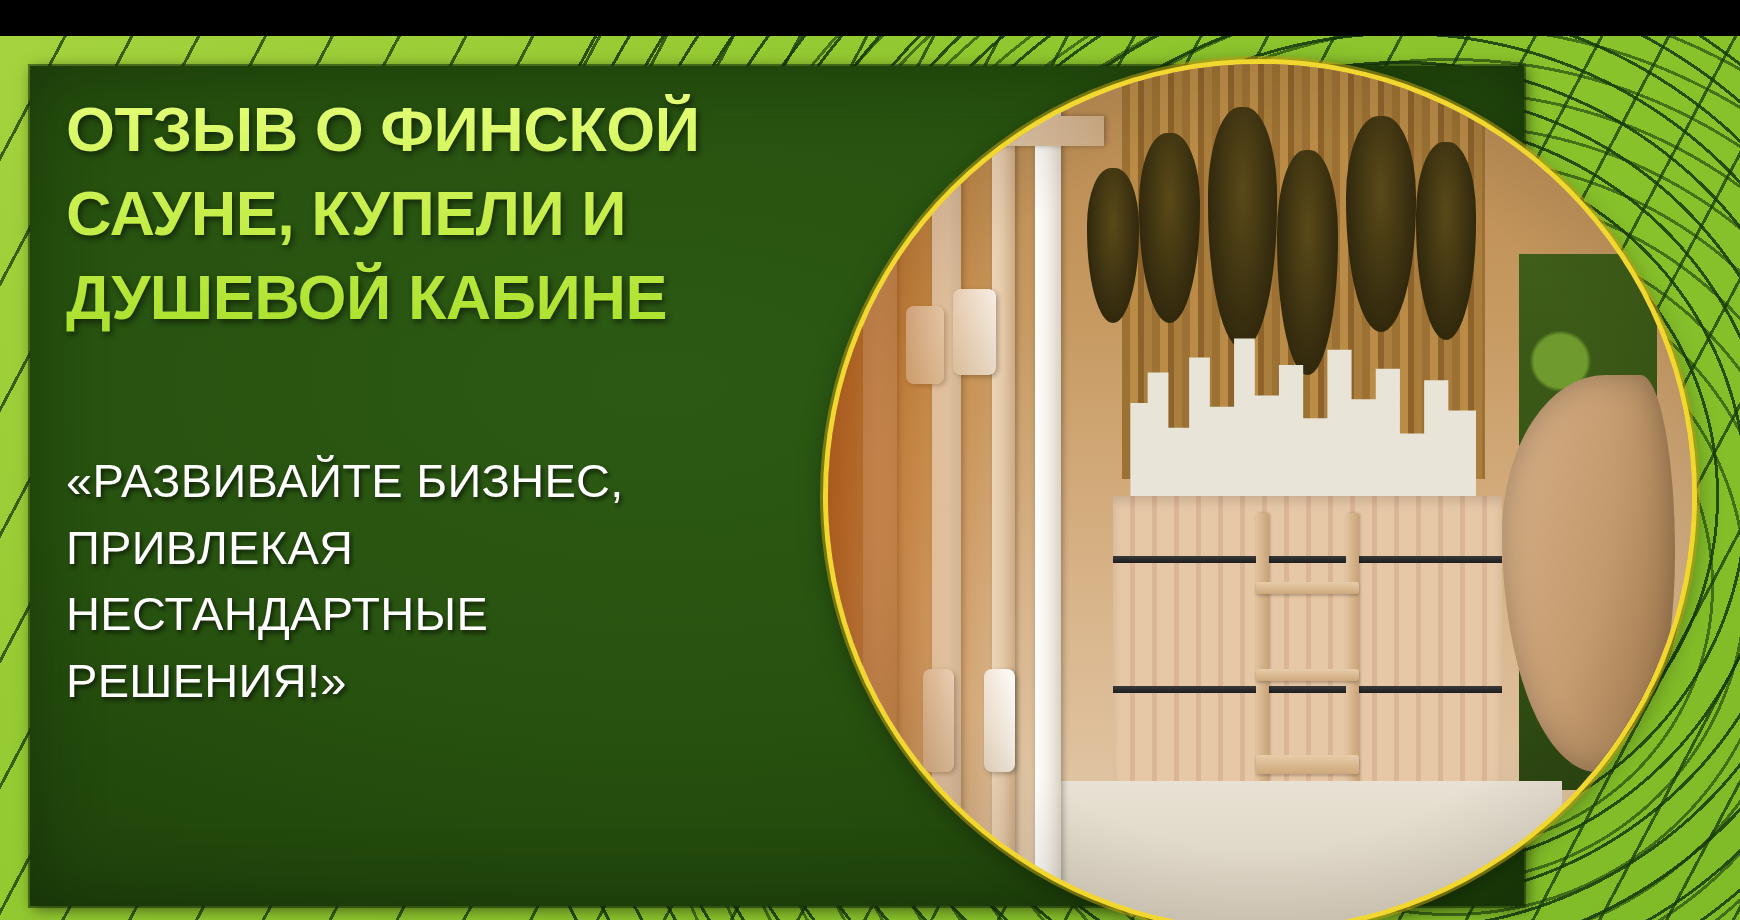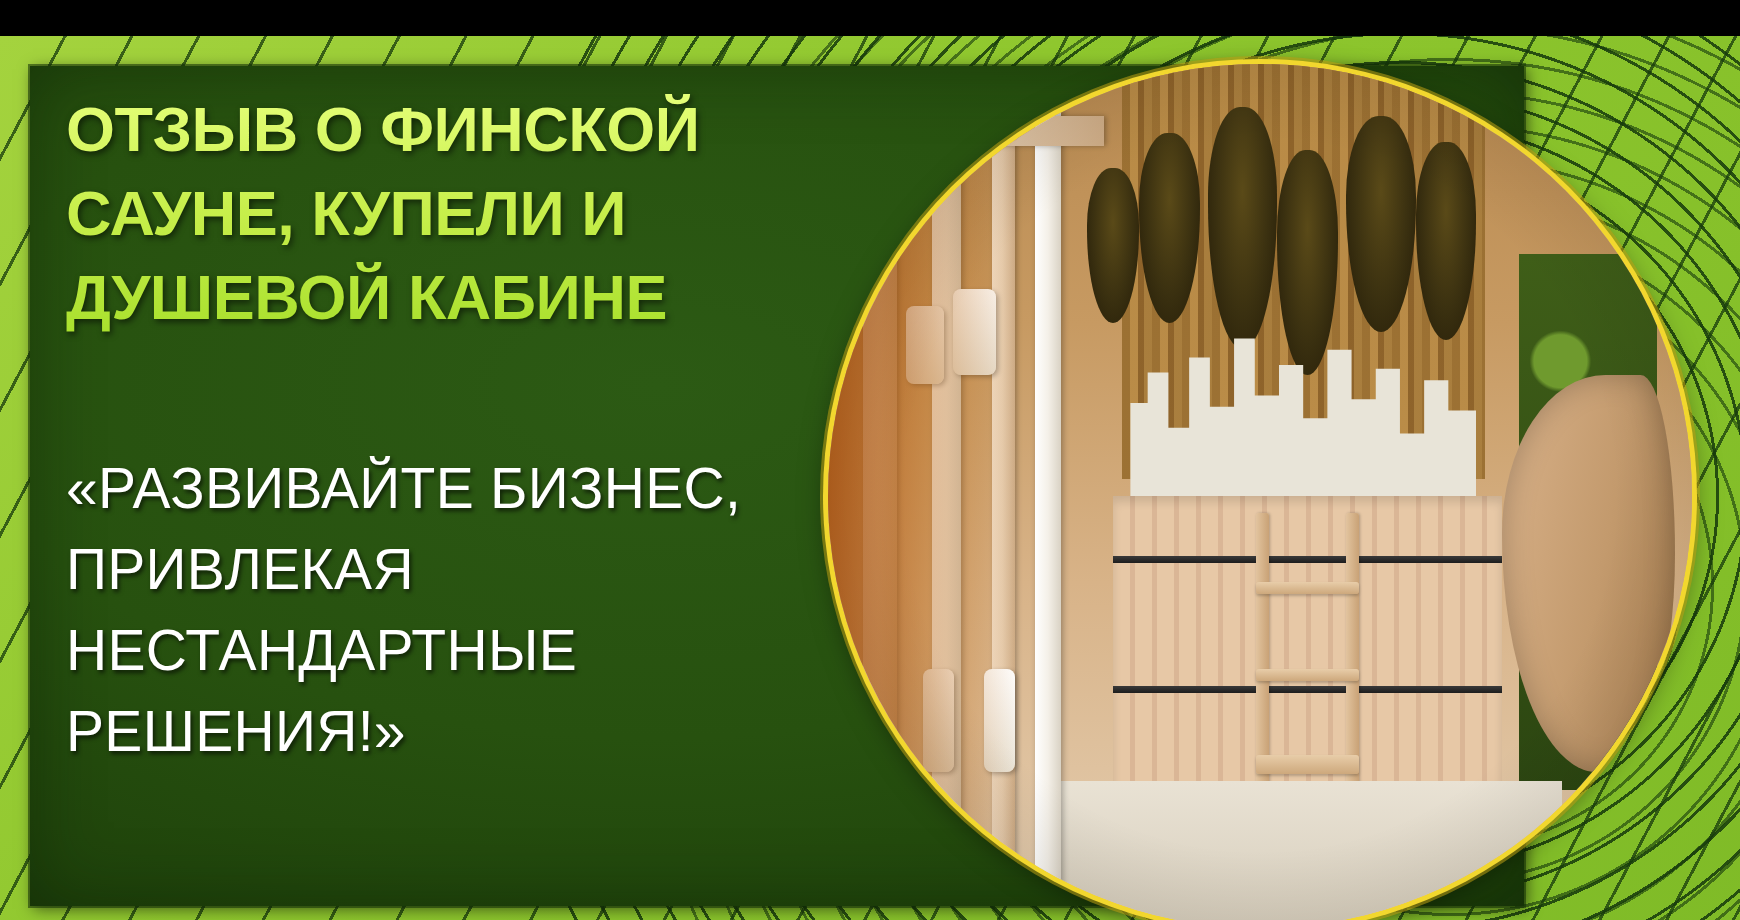--- a/index.html
+++ b/index.html
@@ -107,21 +107,21 @@
     text-transform: uppercase;
     white-space: pre-line;
   }
 
   .subtitle {
     position: absolute;
     left: 66px;
     top: 412px;
     width: 700px;
     font-weight: 500;
-    font-size: 57px;
+    font-size: 47px;
     line-height: 1.42;
     letter-spacing: 0.3px;
     color: #ffffff;
     text-shadow: 2px 3px 4px rgba(0,0,0,0.62);
     text-transform: uppercase;
     white-space: pre-line;
   }
 
   
   .photo-wrap {

